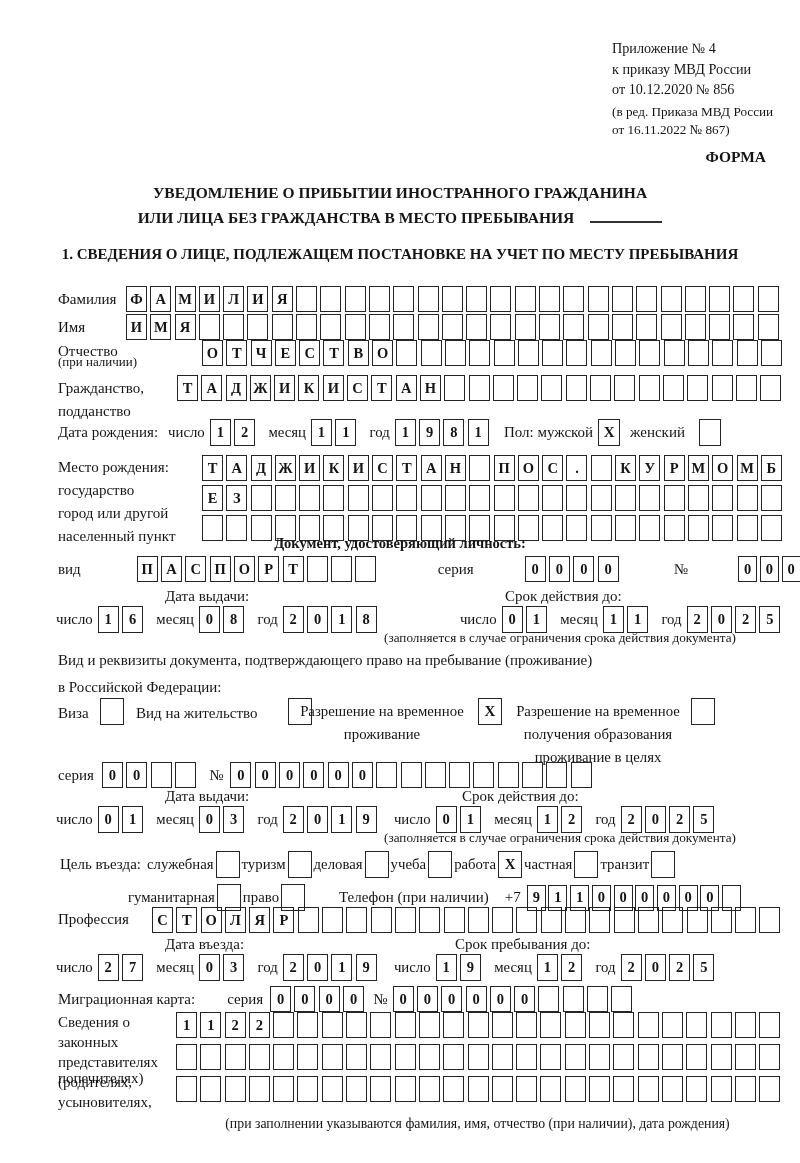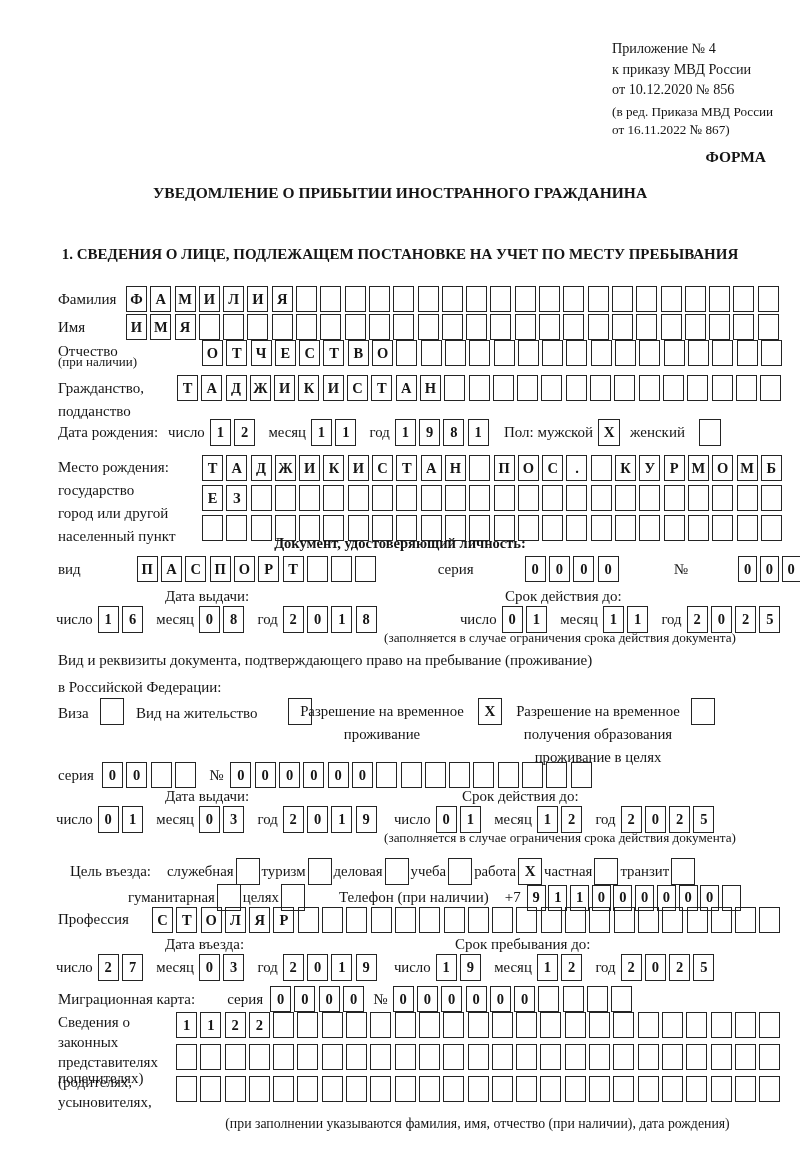--- a/index.html
+++ b/index.html
@@ -36,20 +36,23 @@
     <div>от 10.12.2020 № 856</div>
     <div style="font-size:13.2px;line-height:18.8px;margin-top:3px;">
       <div>(в ред. Приказа МВД России</div>
       <div>от 16.11.2022 № 867)</div>
     </div>
   </div>
 
   <div class="lb b" style="left:0;width:766px;top:148px;text-align:right;font-size:15.5px;">ФОРМА</div>
 
   <div class="lb b center" style="left:0;width:800px;top:184px;font-size:15.5px;">УВЕДОМЛЕНИЕ О ПРИБЫТИИ ИНОСТРАННОГО ГРАЖДАНИНА</div>
+  <div class="lb b center" style="left:0;width:800px;top:209px;font-size:15.5px;">
+    <span>ИЛИ ЛИЦА БЕЗ ГРАЖДАНСТВА В МЕСТО ПРЕБЫВАНИЯ</span><span class="uline"></span>
+  </div>
 
   <div class="lb b center" style="left:0;width:800px;top:246px;font-size:15px;">1. СВЕДЕНИЯ О ЛИЦЕ, ПОДЛЕЖАЩЕМ ПОСТАНОВКЕ НА УЧЕТ ПО МЕСТУ ПРЕБЫВАНИЯ</div>
 
   <div class="lb" style="left:58px;top:291px;">Фамилия</div>
   <div class="row" style="left:126px;top:286px;">
       <span class="cell">Ф</span>
       <span class="cell">А</span>
       <span class="cell">М</span>
       <span class="cell">И</span>
       <span class="cell">Л</span>
@@ -449,21 +452,21 @@
           <span class="cell">2</span>
           <span class="cell">0</span>
           <span class="cell">2</span>
           <span class="cell">5</span>
         </span>
       </span>
   </div>
   <div class="lb sm center" style="left:368px;width:384px;top:830px;">(заполняется в случае ограничения срока действия документа)</div>
 
   <div class="row" style="left:58px;top:851px;">
-    <span class="cblab" style="margin:12px;font-size:15px;">Цель въезда:</span>
+    <span class="cblab" style="margin:2px;font-size:15px;">Цель въезда:</span>
     <span class="cbrow" style="margin-left:4px;">
         <span class="cblab" style="margin-left: 0px;">служебная</span>
         <span class="cb"></span>
         <span class="cblab" style="margin-left: 0px;">туризм</span>
         <span class="cb"></span>
         <span class="cblab" style="margin-left: 0px;">деловая</span>
         <span class="cb"></span>
         <span class="cblab" style="margin-left: 0px;">учеба</span>
         <span class="cb"></span>
         <span class="cblab" style="margin-left: 0px;">работа</span>
@@ -471,21 +474,21 @@
         <span class="cblab" style="margin-left: 0px;">частная</span>
         <span class="cb"></span>
         <span class="cblab" style="margin-left: 0px;">транзит</span>
         <span class="cb"></span>
       </span>
   </div>
   <div class="row" style="left:128px;top:884px;">
     <span class="cbrow">
         <span class="cblab" style="margin-left: 0px;">гуманитарная</span>
         <span class="cb"></span>
-        <span class="cblab" style="margin-left: 0px;">целях</span>
+        <span class="cblab" style="margin-left: 0px;">право</span>
         <span class="cb"></span>
       </span>
     <span class="cblab" style="margin-left:34px;font-size:15px;">Телефон (при наличии)</span>
     <span class="cblab" style="margin-left:16px;font-size:15px;">+7</span>
     <span class="cells small-cells" style="margin-left:6px;">
         <span class="cell n">9</span>
         <span class="cell n">1</span>
         <span class="cell n">1</span>
         <span class="cell n">0</span>
         <span class="cell n">0</span>

